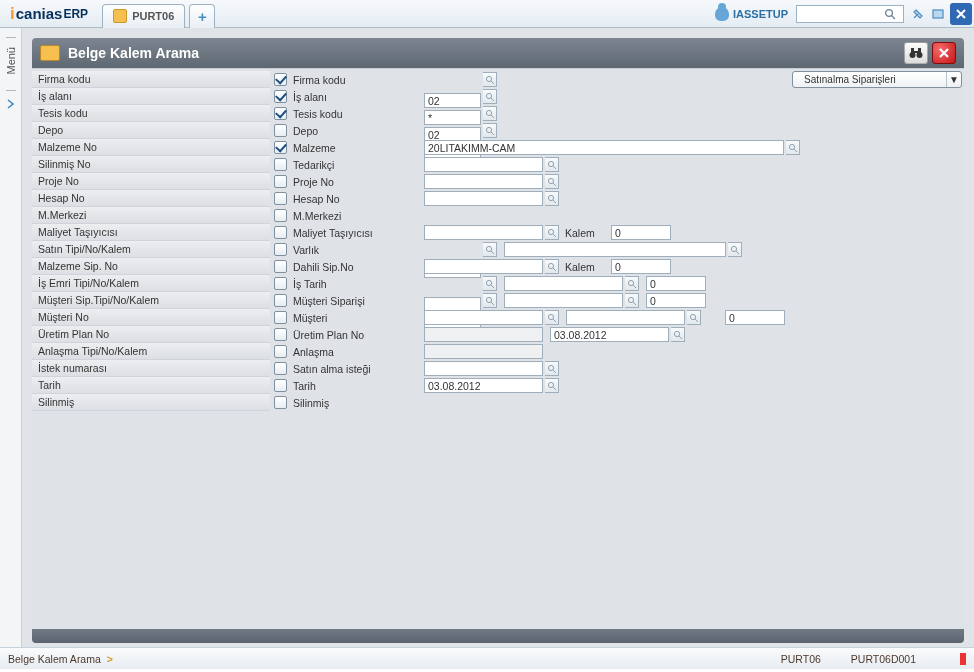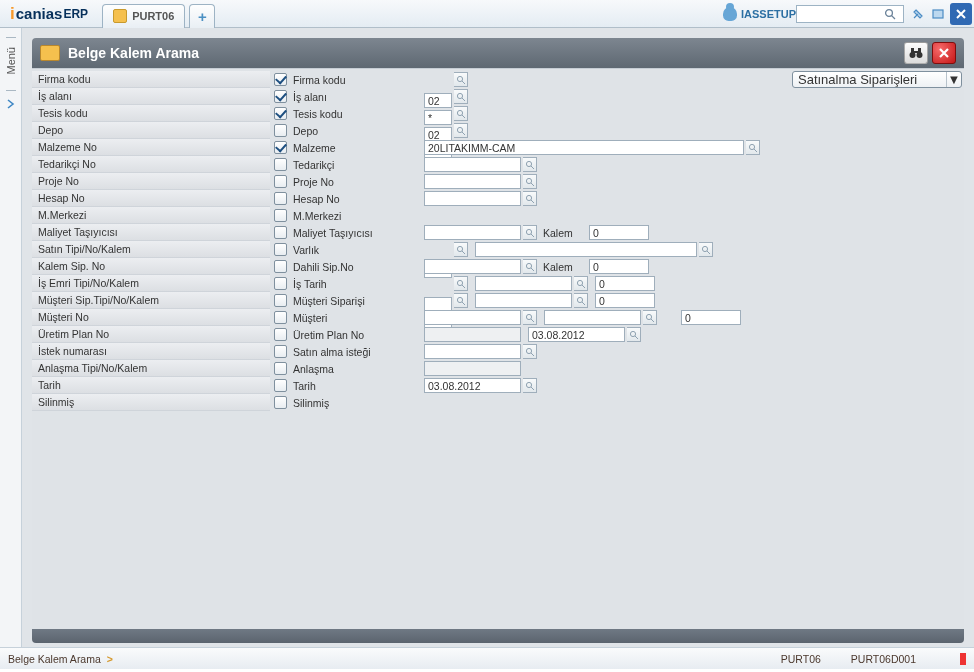--- a/index.html
+++ b/index.html
@@ -5,21 +5,21 @@
   * { box-sizing: border-box; font-family: Arial, sans-serif; }
   body { margin:0; padding:0; background:#fff; width:974px; height:672px; overflow:hidden; font-size:11px; color:#333; }
   .topbar { height:28px; background:linear-gradient(#f7f9fb,#e4ecf3); border-bottom:1px solid #b0bec9; display:flex; align-items:center; }
   .logo { height:28px; display:flex; align-items:center; padding:0 10px; font-weight:bold; font-size:15px; color:#06305b; }
   .logo .accent{ color:#f7992b; font-size:17px; margin-right:1px; }
   .logo sup{ font-size:12px; color:#06305b; margin-left:1px;}
   .tab { height:24px; margin-top:4px; background:linear-gradient(#fefefe,#e9eff4); border:1px solid #9db3c4; border-bottom:none; border-radius:4px 4px 0 0; display:flex; align-items:center; padding:0 10px; font-size:11px; font-weight:bold; color:#555; margin-left:4px;}
   .tab .ticon{ width:14px; height:14px; margin-right:5px; display:inline-block; background:#f5c04e; border:1px solid #c89a2e; border-radius:2px;}
   .addtab { height:24px; width:26px; margin-top:4px; margin-left:4px; background:linear-gradient(#fefefe,#e9eff4); border:1px solid #9db3c4; border-bottom:none; border-radius:4px 4px 0 0; display:flex; align-items:center; justify-content:center; color:#4b90c3; font-weight:bold; font-size:15px;}
   .spacer { flex:1; }
-  .user { display:flex; align-items:center; color:#2b6fa3; font-weight:bold; }
+  .user { display:flex; align-items:center; color:#2b6fa3; font-weight:bold; padding-right:8px;}
   .user-icon{ width:14px; height:14px; background:#67a6d6; border-radius:50% 50% 40% 40%; margin-right:4px; position:relative;}
   .user-icon:after{content:""; position:absolute; top:-4px; left:3px; width:8px; height:8px; background:#67a6d6; border-radius:50%;}
   .searchbox{ display:flex; align-items:center; background:#fff; border:1px solid #9db3c4; height:18px; width:108px; margin-right:4px;}
   .searchbox input{ border:none; outline:none; width:86px; font-size:11px; padding:0 3px;}
   .mag{ width:14px; height:14px; display:inline-flex; align-items:center; justify-content:center; color:#6a8299;}
   .mag svg{display:block;}
   .topbtn { width:18px; height:18px; margin:0 1px; display:flex; align-items:center; justify-content:center; }
   .closebtn{ width:22px; height:22px; background:#2f69b3; border-radius:3px; display:flex; align-items:center; justify-content:center; margin-left:2px; margin-right:2px;}
   .closebtn svg path{stroke:#fff;}
   
@@ -41,26 +41,26 @@
   .row{ display:flex; align-items:flex-start; height:17px; }
   .lcell{ width:238px; background:linear-gradient(#eceef1,#dcdfe3); border-bottom:1px solid #cfd4da; padding-left:6px; font-size:10.5px; color:#333; height:17px; line-height:17px; overflow:hidden; white-space:nowrap;}
   .ccell{ width:154px; display:flex; align-items:center; padding-left:4px; height:17px;}
   .chk{ width:13px; height:13px; border:1px solid #7f909e; border-radius:2px; background:linear-gradient(#fff,#e8edf1); display:flex; align-items:center; justify-content:center; margin-right:6px; flex-shrink:0;}
   .chk.checked:after{ content:""; width:8px; height:5px; border-left:2px solid #1d4f80; border-bottom:2px solid #1d4f80; transform:rotate(-48deg); margin-top:-2px;}
   .clabel{ font-size:10.5px; color:#333;}
   .vcell{ display:flex; align-items:center; gap:2px; height:17px;}
   .fld{ height:15px; border:1px solid #9faebb; background:#fff; font-size:10.5px; padding:0 3px; display:flex; align-items:center; overflow:hidden; white-space:nowrap;}
   .fld.ro{ background:#eef0f2;}
   .srch{ width:14px; height:15px; border:1px solid #9faebb; border-left:none; background:linear-gradient(#f8fafb,#e2e8ec); display:flex; align-items:center; justify-content:center;}
-  .w50{ width:28px;margin-top:42px; } .w100{ width:97px; } .w335{ width:320px; } .w140{width:142px;}
+  .w50{ width:57px;margin-top:42px; } .w100{ width:119px; } .w335{ width:360px; } .w140{width:142px;}
   .gap{ width:3px;}
   .extt{ font-size:10.5px; color:#333; width:48px; padding-left:4px;}
   .numfld{ width:60px; text-align:right; padding-right:3px;}
   
-  .combo{ margin-left:auto; margin-right:2px; height:17px; width:170px; border:1px solid #7f909e; border-radius:3px; background:linear-gradient(#fff,#eef1f4); display:flex; align-items:center; font-size:13px; padding-left:5px;}
+  .combo{ margin-left:auto; margin-right:2px; height:17px; width:170px; border:1px solid #7f909e; border-radius:3px; background:linear-gradient(#fff,#eef1f4); display:flex; align-items:center; font-size:10px; padding-left:11px;}
   .combo .dd{ margin-left:auto; width:15px; display:flex; align-items:center; justify-content:center; border-left:1px solid #b7c2cb; height:100%;}
   .panefooter{ height:14px; background:linear-gradient(#6f7984,#5b646e); border-radius:0 0 4px 4px;}
   
   .statusbar{ height:22px; background:linear-gradient(#fafbfc,#e7ecf1); border-top:1px solid #c6d1da; display:flex; align-items:center; font-size:10.5px; color:#4b382d; padding:0 8px;}
   .statusbar .sb-l{ display:flex; align-items:center; gap:6px;}
   .statusbar .sb-r{ margin-left:auto; display:flex; align-items:center; gap:30px;}
   .redled{ width:6px; height:12px; background:#e33; margin-left:14px;}
   
   svg{display:block;}
 </style>
@@ -222,21 +222,21 @@
             <span class="fld w335">20LITAKIMM-CAM</span>
             <span class="srch">
               <svg width="10" height="10" viewBox="0 0 10 10">
                 <circle cx="4" cy="4" r="2.6" stroke="#8fa2b1" fill="none"></circle>
                 <line x1="6" y1="6" x2="9" y2="9" stroke="#8fa2b1"></line>
               </svg>
             </span>
           </div>
       </div>
       <div class="row">
-        <div class="lcell">Tedarikçi No</div>
+        <div class="lcell">Silinmiş No</div>
         <div class="ccell">
             <span class="chk"></span>
             <span class="clabel">Tedarikçi</span>
           </div>
         <div class="vcell">
             <span class="fld w100"></span>
             <span class="srch">
               <svg width="10" height="10" viewBox="0 0 10 10">
                 <circle cx="4" cy="4" r="2.6" stroke="#8fa2b1" fill="none"></circle>
                 <line x1="6" y1="6" x2="9" y2="9" stroke="#8fa2b1"></line>
@@ -319,21 +319,21 @@
           <span class="fld w140" style="width:222px"></span>
             <span class="srch">
               <svg width="10" height="10" viewBox="0 0 10 10">
                 <circle cx="4" cy="4" r="2.6" stroke="#8fa2b1" fill="none"></circle>
                 <line x1="6" y1="6" x2="9" y2="9" stroke="#8fa2b1"></line>
               </svg>
             </span>
         </div>
       </div>
       <div class="row">
-        <div class="lcell">Kalem Sip. No</div>
+        <div class="lcell">Malzeme Sip. No</div>
         <div class="ccell">
             <span class="chk"></span>
             <span class="clabel">Dahili Sip.No</span>
           </div>
         <div class="vcell">
           <span class="fld w100"></span>
             <span class="srch">
               <svg width="10" height="10" viewBox="0 0 10 10">
                 <circle cx="4" cy="4" r="2.6" stroke="#8fa2b1" fill="none"></circle>
                 <line x1="6" y1="6" x2="9" y2="9" stroke="#8fa2b1"></line>
@@ -433,43 +433,43 @@
           <span class="fld w100">03.08.2012</span>
             <span class="srch">
               <svg width="10" height="10" viewBox="0 0 10 10">
                 <circle cx="4" cy="4" r="2.6" stroke="#8fa2b1" fill="none"></circle>
                 <line x1="6" y1="6" x2="9" y2="9" stroke="#8fa2b1"></line>
               </svg>
             </span>
         </div>
       </div>
       <div class="row">
+        <div class="lcell">Anlaşma Tipi/No/Kalem</div>
+        <div class="ccell">
+            <span class="chk"></span>
+            <span class="clabel">Anlaşma</span>
+          </div>
+        <div class="vcell">
+            <span class="fld ro w100"></span>
+          </div>
+      </div>
+      <div class="row">
         <div class="lcell">İstek numarası</div>
         <div class="ccell">
             <span class="chk"></span>
             <span class="clabel">Satın alma isteği</span>
           </div>
         <div class="vcell">
             <span class="fld w100"></span>
             <span class="srch">
               <svg width="10" height="10" viewBox="0 0 10 10">
                 <circle cx="4" cy="4" r="2.6" stroke="#8fa2b1" fill="none"></circle>
                 <line x1="6" y1="6" x2="9" y2="9" stroke="#8fa2b1"></line>
               </svg>
             </span>
-          </div>
-      </div>
-      <div class="row">
-        <div class="lcell">Anlaşma Tipi/No/Kalem</div>
-        <div class="ccell">
-            <span class="chk"></span>
-            <span class="clabel">Anlaşma</span>
-          </div>
-        <div class="vcell">
-            <span class="fld ro w100"></span>
           </div>
       </div>
       <div class="row">
         <div class="lcell">Tarih</div>
         <div class="ccell">
             <span class="chk"></span>
             <span class="clabel">Tarih</span>
           </div>
         <div class="vcell">
             <span class="fld w100">03.08.2012</span>

